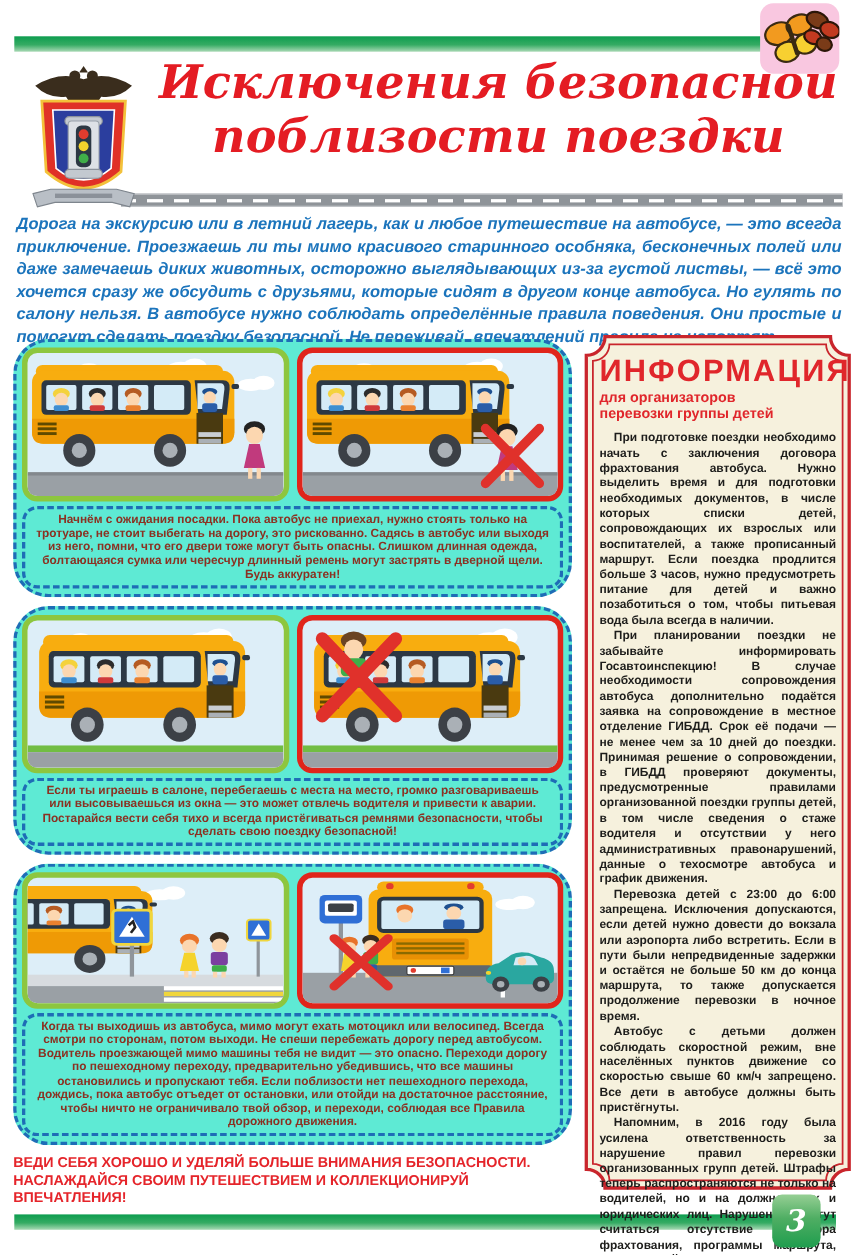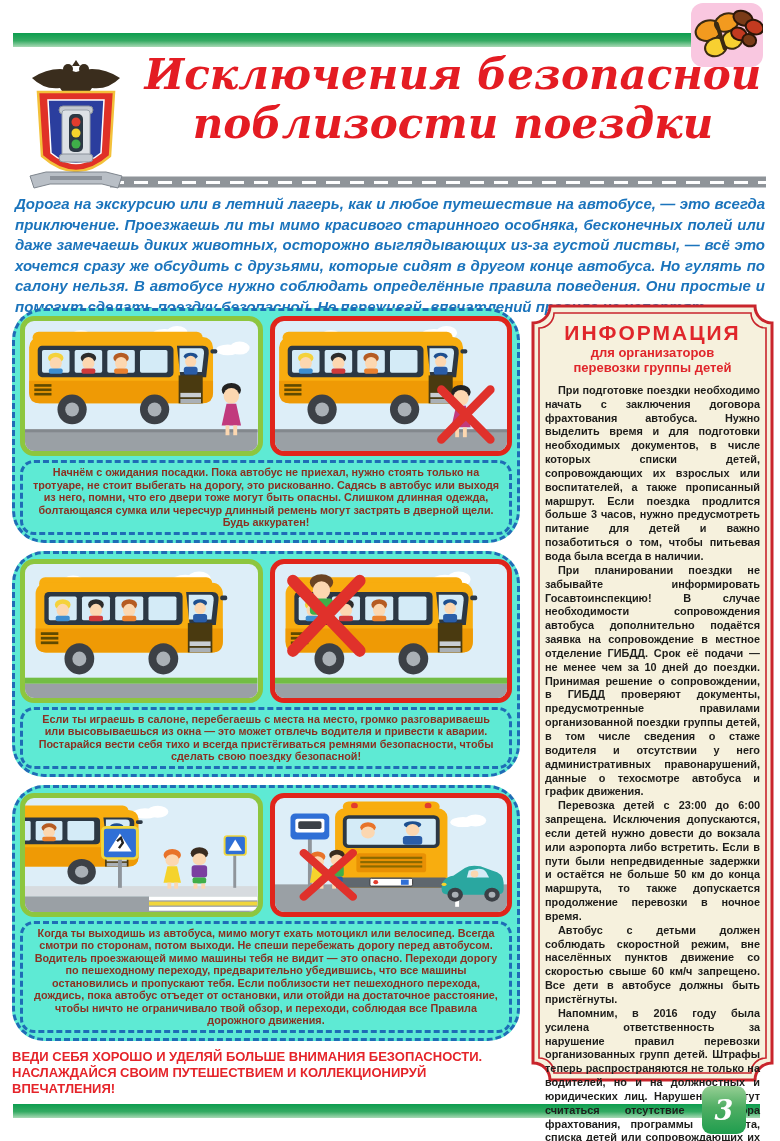--- a/index.html
+++ b/index.html
@@ -39,22 +39,22 @@
   .caption{margin-top:4px;border:3px dashed #1e6db6;border-radius:14px;padding:3px 9px;
            font-size:10.8px;font-weight:bold;color:#8b3122;text-align:center;line-height:1.16;}
 
   .cta{width:508px;margin-top:2px;font-size:13px;font-weight:bold;
        color:#e5242a;line-height:1.25;}
 
   
   .info-box{position:absolute;left:530px;top:303px;width:245px;height:780px;}
   .info-frame{position:absolute;inset:0;z-index:0;}
   .info-content{position:relative;z-index:1;padding:18px 15px 12px 15px;}
-  .info-title{text-align:center;font-size:21px;font-weight:bold;letter-spacing:2px;color:#e0262b;}
-  .info-subtitle{text-align:center;font-size:13px;font-weight:bold;color:#e0262b;line-height:1.15;
+  .info-title{text-align:center;font-size:28px;font-weight:bold;letter-spacing:2px;color:#e0262b;}
+  .info-subtitle{font-size:13px;font-weight:bold;color:#e0262b;line-height:1.15;
                  margin-top:1px;margin-bottom:8px;}
   .info-content p{margin:0;font-size:10.9px;font-weight:bold;color:#1d1d1b;text-align:justify;
                   line-height:1.27;text-indent:13px;}
 
   
   .credit{position:absolute;left:0;top:1089px;width:720px;text-align:center;font-size:9px;
           color:#56a05a;}
   .bottombar{position:absolute;left:13px;top:1104px;width:747px;height:14px;
           background:linear-gradient(180deg,#0d9d4f 0%,#35ab63 55%,#a9d9b5 100%);}
   .pagenum{position:absolute;left:702px;top:1086px;width:44px;height:48px;border-radius:9px;

